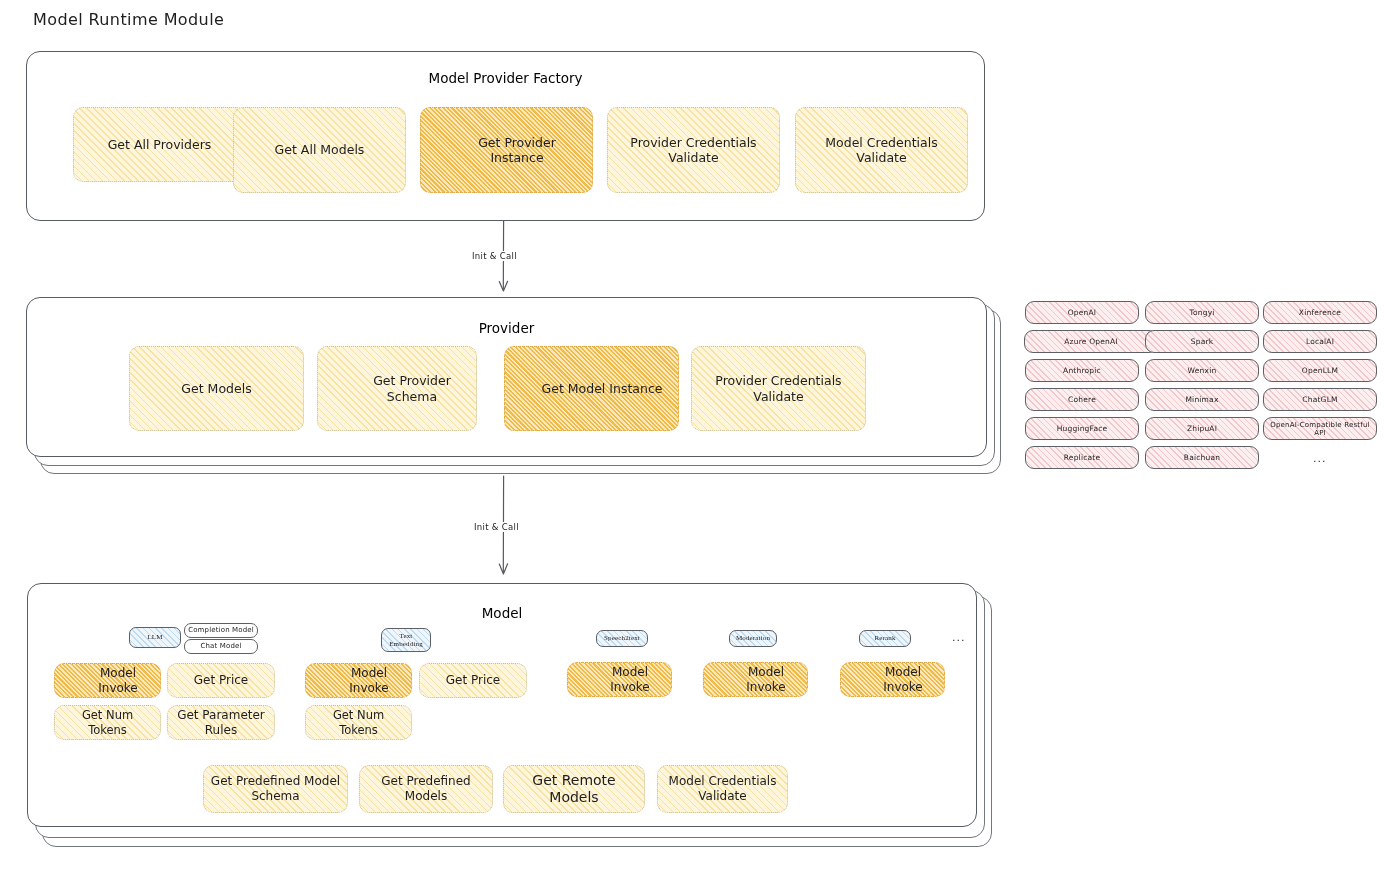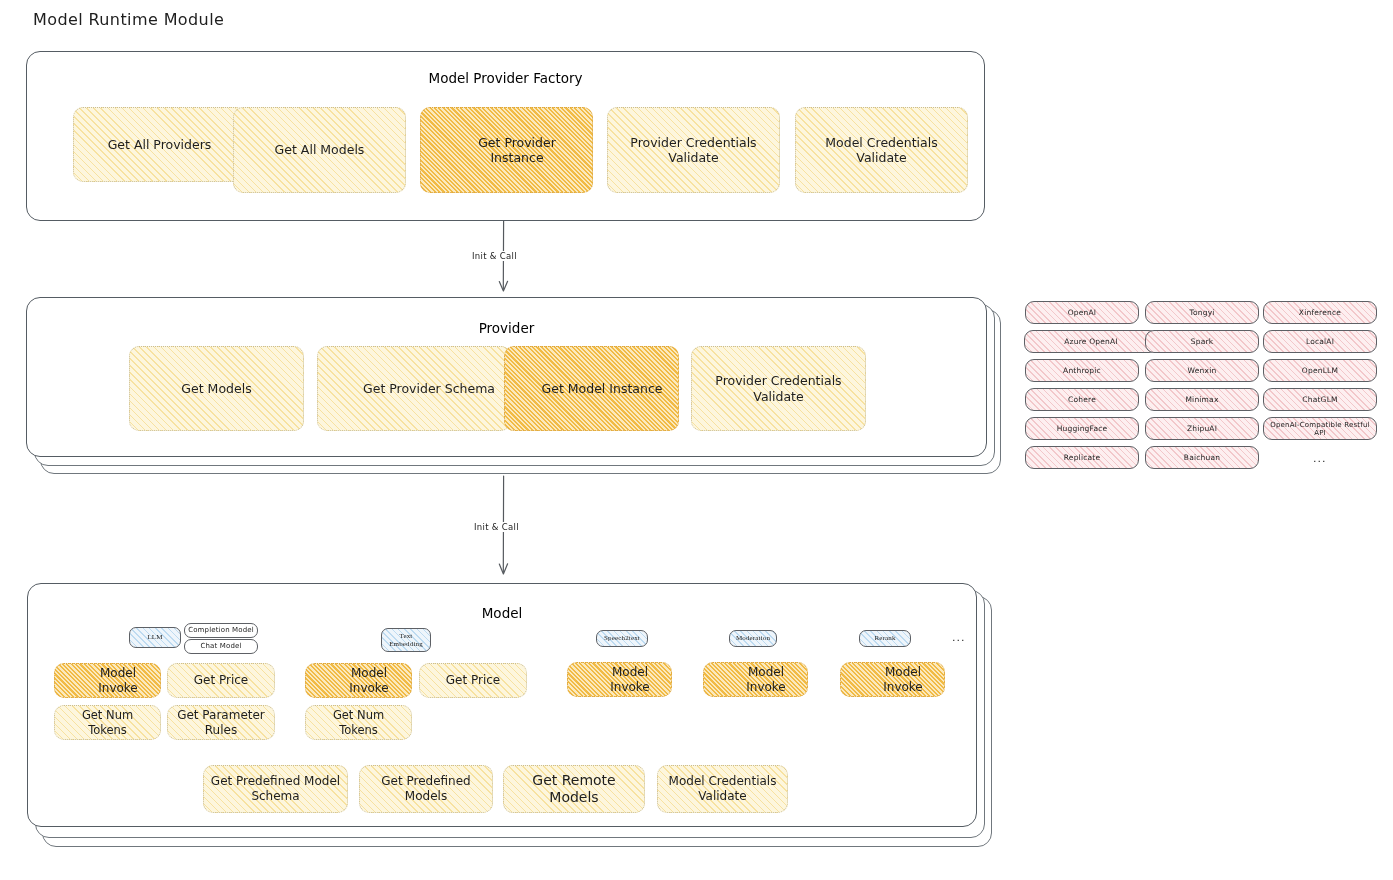--- a/index.html
+++ b/index.html
@@ -201,21 +201,21 @@
 
 <div class="stack-layer" style="left:40px; top:309px; width:961px; height:165px;"></div>
 <div class="stack-layer" style="left:34px; top:304px; width:961px; height:162px;"></div>
 <div class="panel" style="left:26px; top:297px; width:961px; height:160px; z-index:2;">
   <div class="panel-title" style="top:22px;">Provider</div>
 </div>
 
 <div class="node yellow tiny-node-text" style="left:129px; top:346px; width:175px; height:85px; z-index:3;">
   <span>Get Models</span>
 </div>
-<div class="node yellow tiny-node-text" style="left:317px; top:346px; width:194px; height:85px; z-index:3;padding-left:36px;">
+<div class="node yellow tiny-node-text" style="left:317px; top:346px; width:160px; height:85px; z-index:3;padding-left:36px;">
   <span>Get Provider Schema</span>
 </div>
 <div class="node orange tiny-node-text" style="left:504px; top:346px; width:175px; height:85px; z-index:3;">
   <span>Get Model Instance</span>
 </div>
 <div class="node yellow tiny-node-text" style="left:691px; top:346px; width:175px; height:85px; z-index:3;">
   <span style="max-width:140px;">Provider Credentials Validate</span>
 </div>
 
 <div style="position:absolute; left:0; top:0;">

